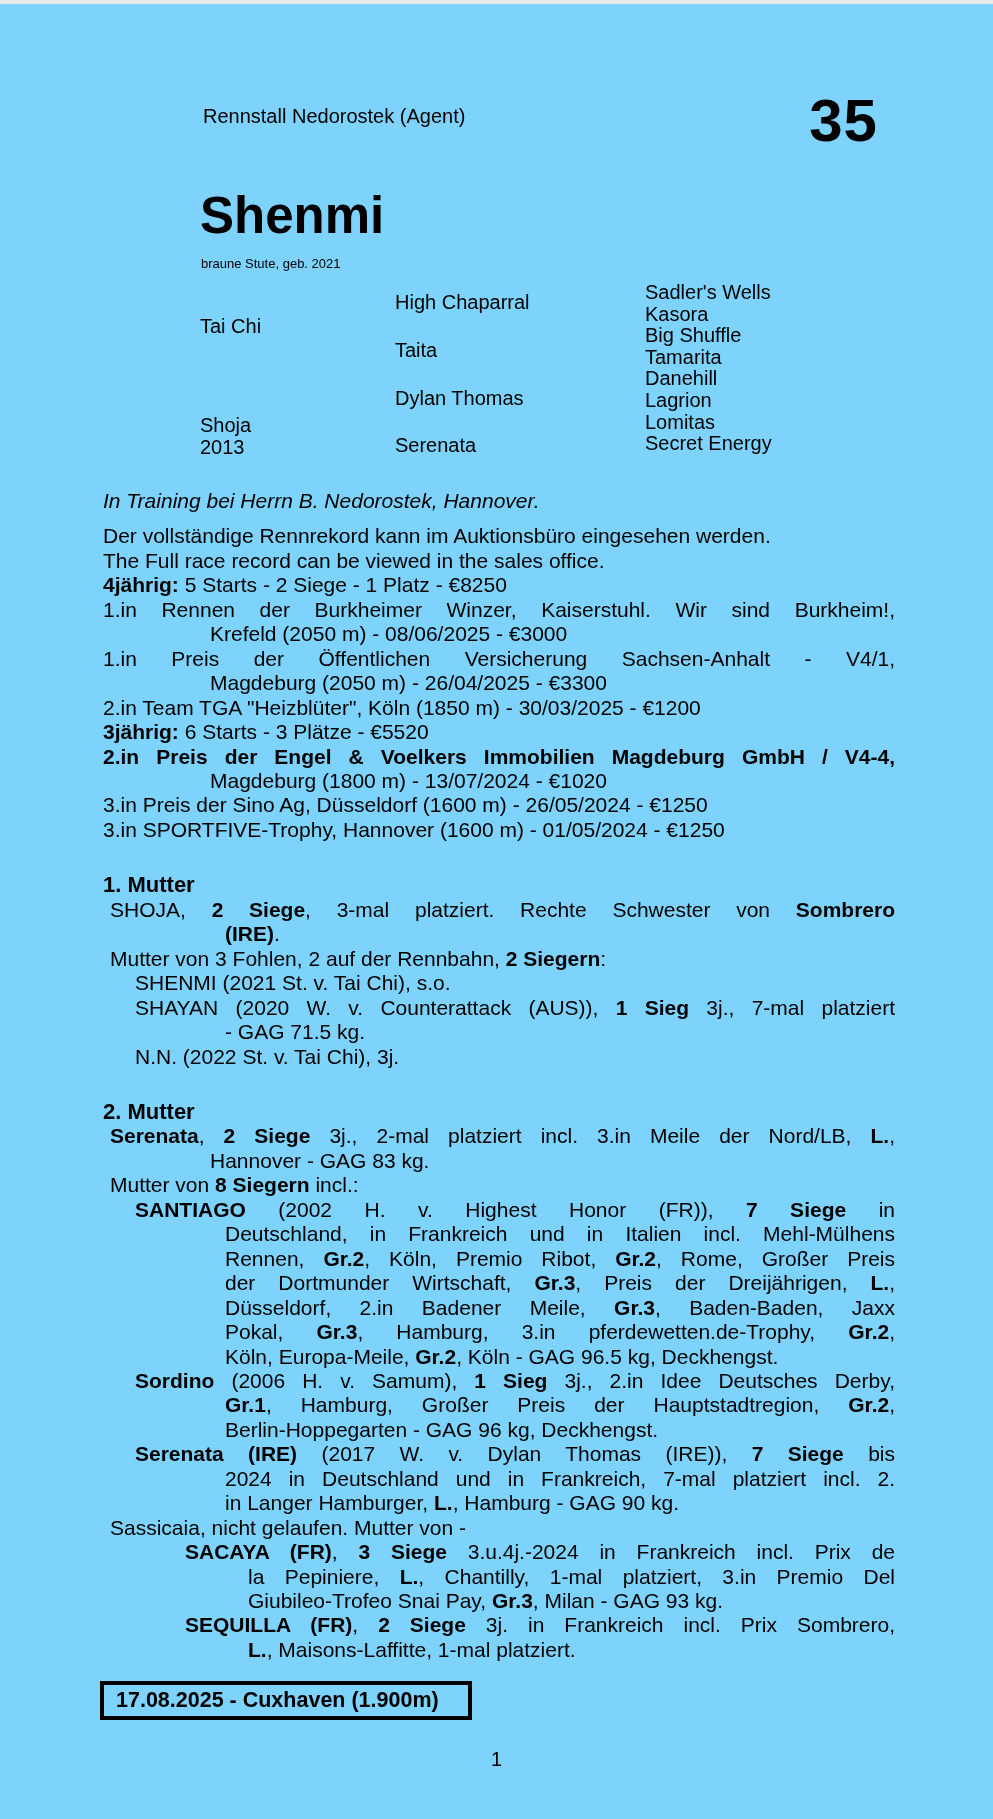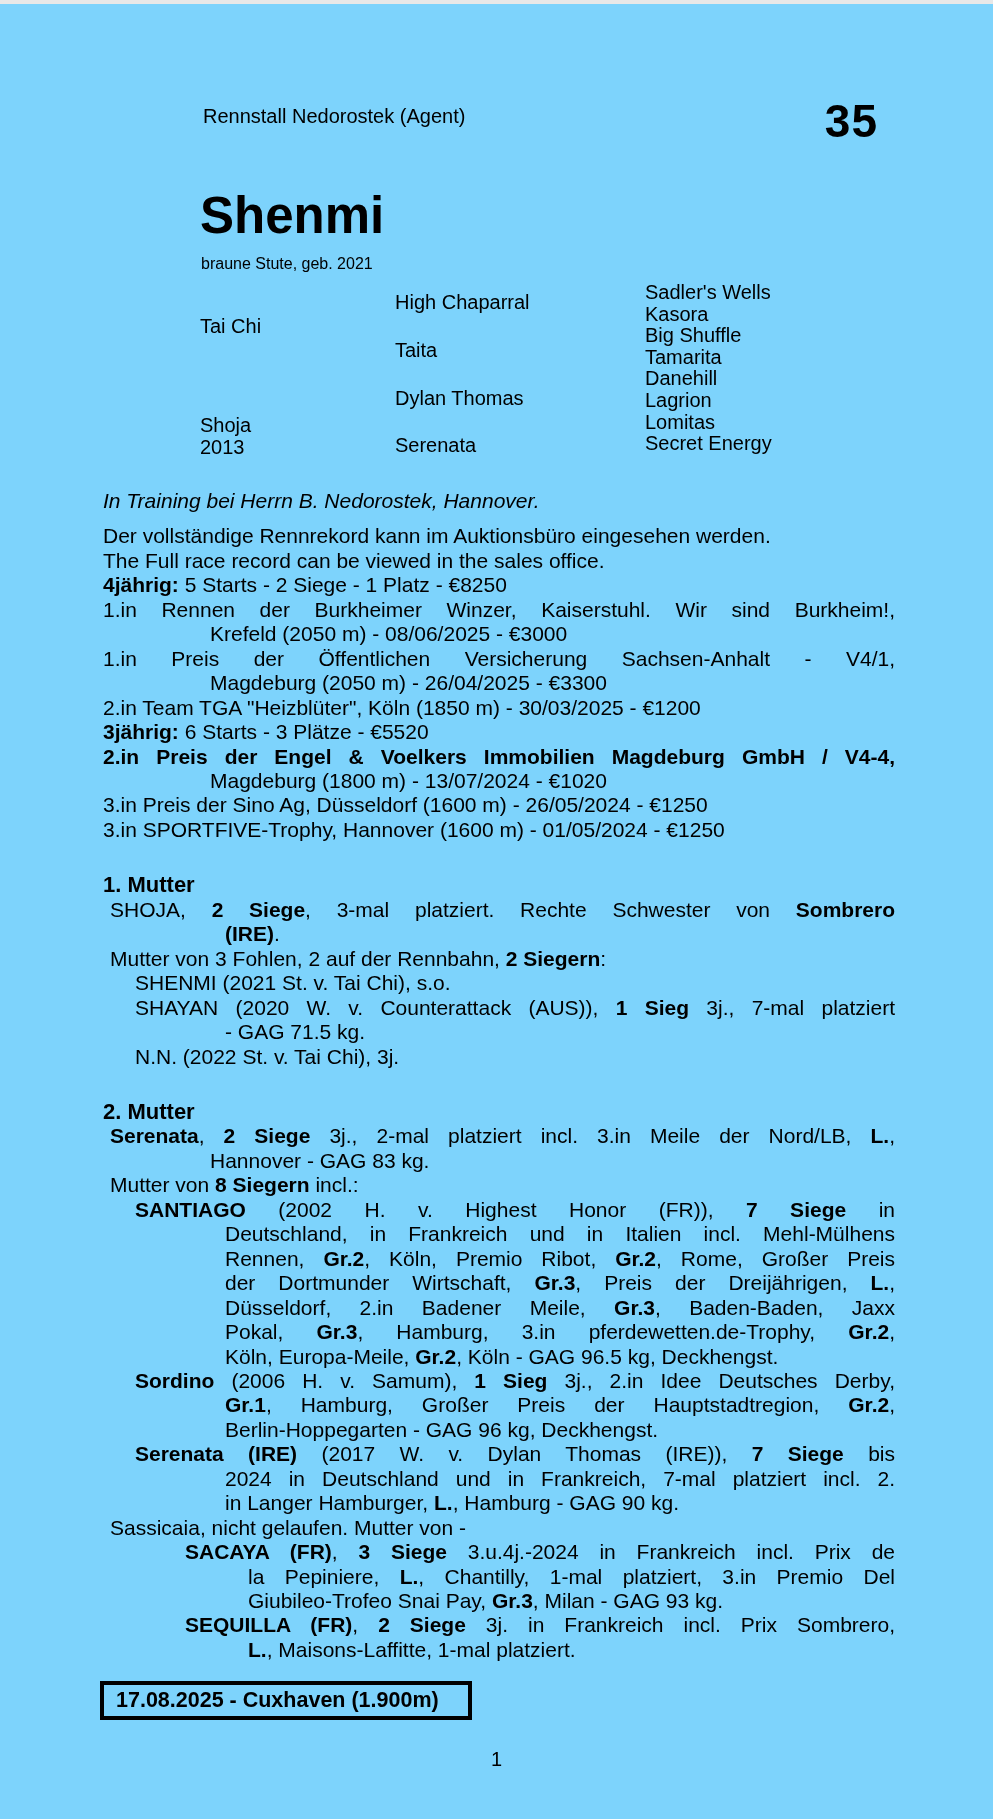--- a/index.html
+++ b/index.html
@@ -11,30 +11,30 @@
     color:#000;
     overflow:hidden;
     margin:4px auto;
   }
   .consignor{
     position:absolute;left:203px;top:101px;
     font-size:20px;line-height:22px;
   }
   .lot-number{
     position:absolute;right:115px;top:88px;
-    font-size:46px;line-height:58px;font-weight:bold;
+    font-size:60px;line-height:58px;font-weight:bold;
     letter-spacing:1px;
   }
   .horse-name{
     position:absolute;left:200px;top:184px;
     font-size:51px;line-height:56px;font-weight:bold;
   }
   .horse-desc{
     position:absolute;left:201px;top:249px;
-    font-size:16px;line-height:22px;
+    font-size:13px;line-height:22px;
   }
   .ped{position:absolute;font-size:20px;line-height:21.6px;}
   .ped-sire{left:200px;top:312px;}
   .ped-dam{left:200px;top:411px;}
   .ped-g2{left:395px;}
   .ped-g2 .ped-cell{position:absolute;left:0;white-space:nowrap;}
   .ped-g3{left:645px;top:278px;}
   .ped-g3 div{white-space:nowrap;}
   .body-text{
     position:absolute;left:103px;top:485px;width:792px;

